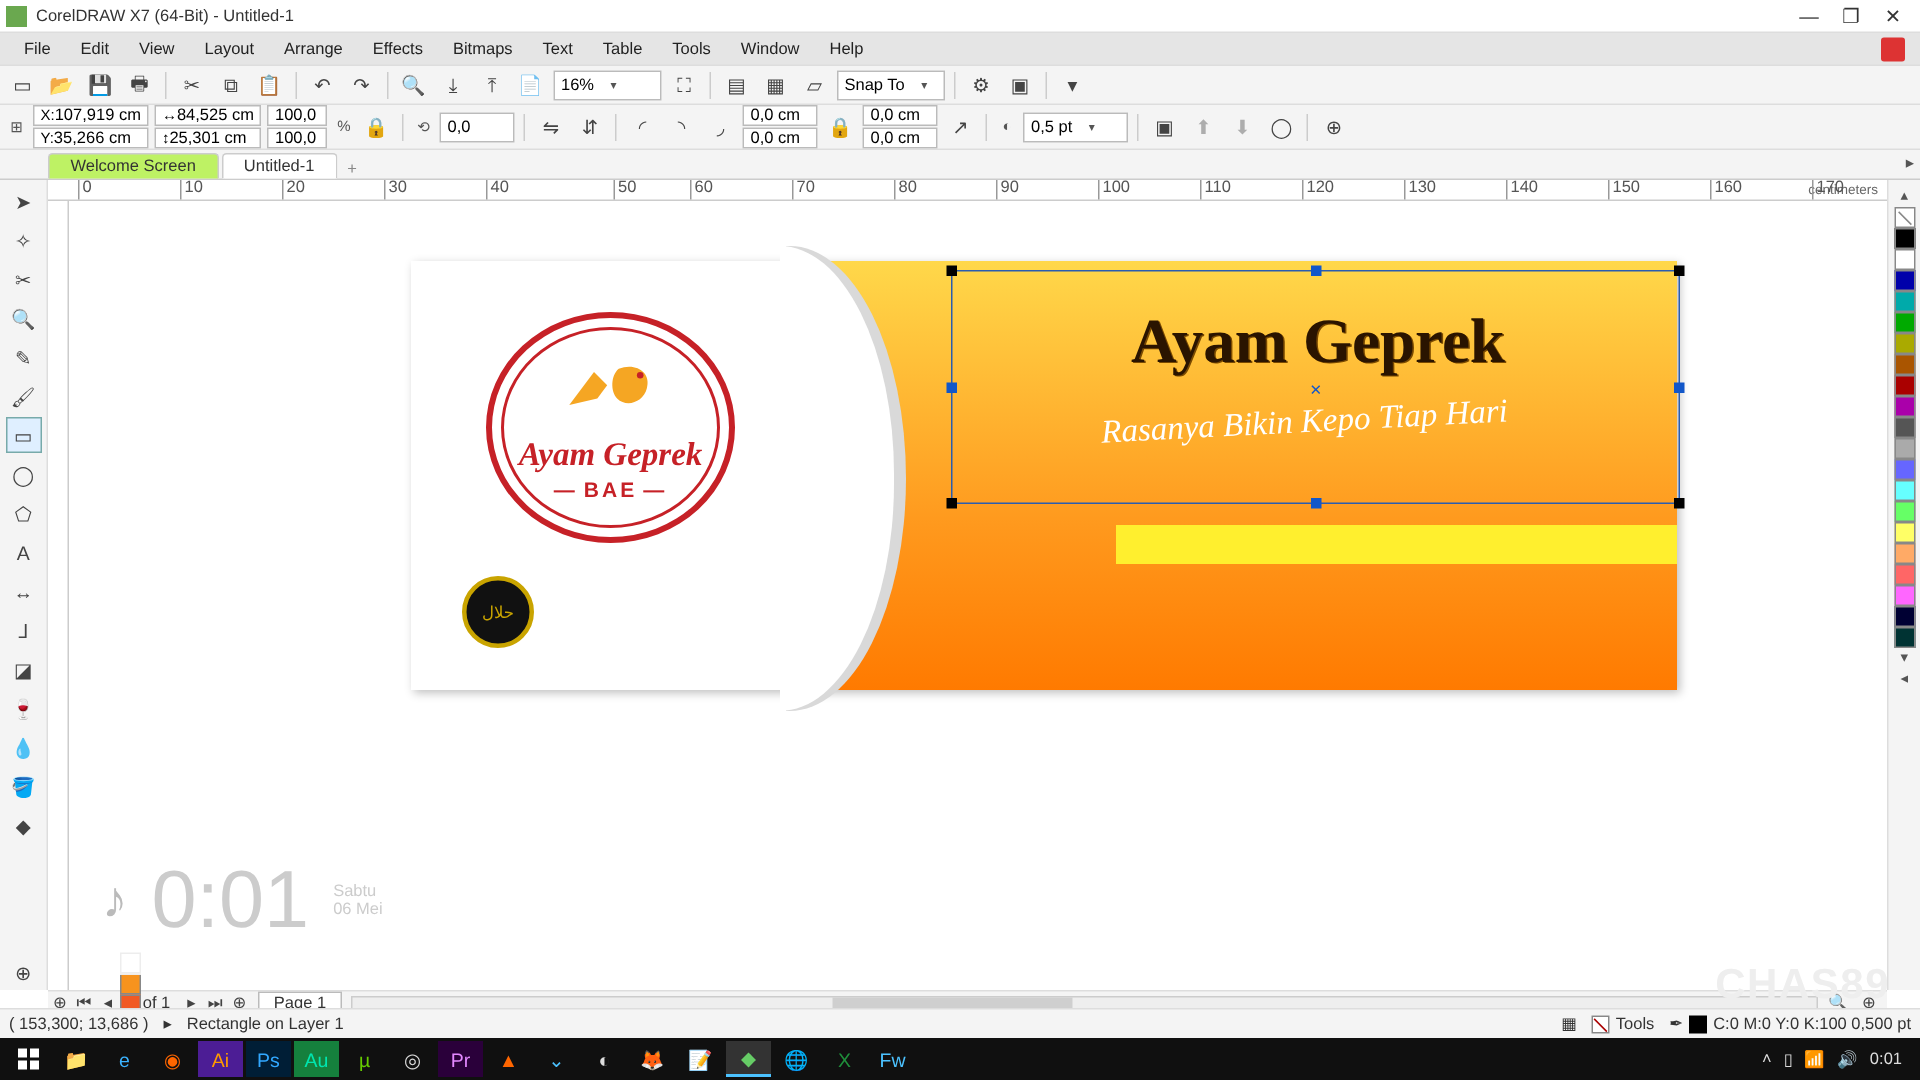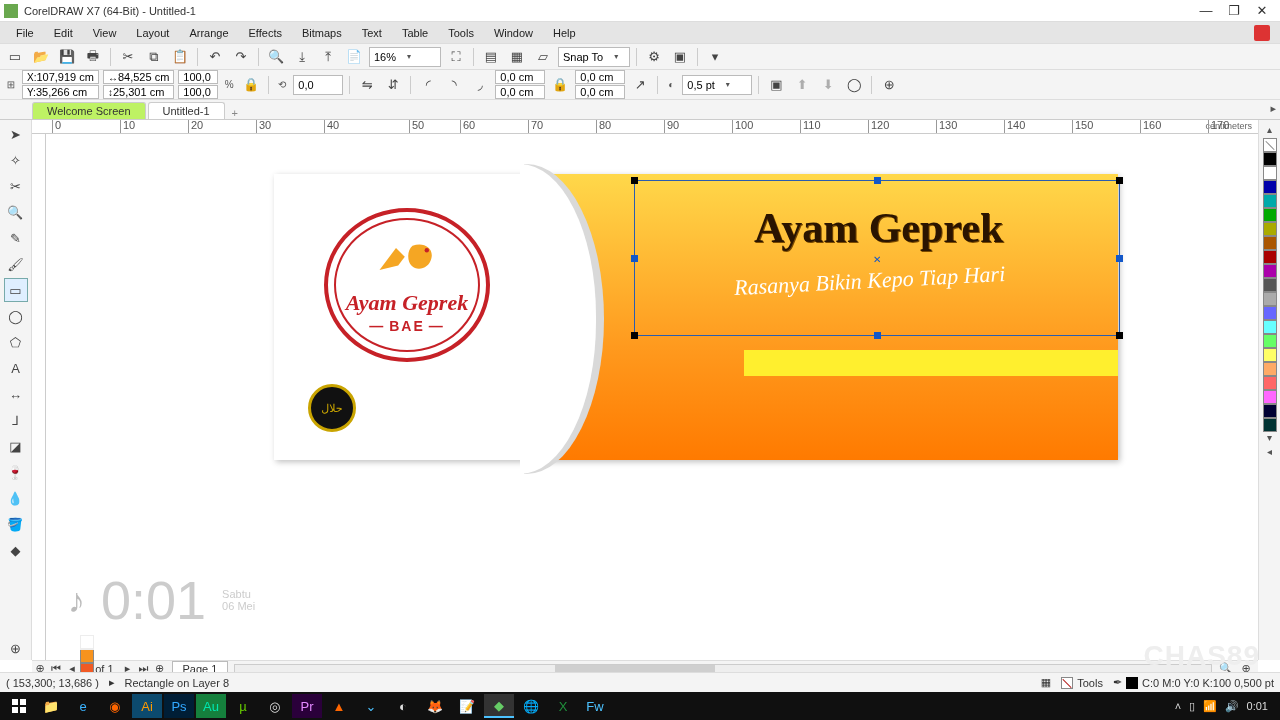--- a/index.html
+++ b/index.html
@@ -405,21 +405,21 @@
       <div class="sw" style="background: rgb(251, 176, 59);"></div>
       <div class="sw" style="background: rgb(247, 224, 23);"></div>
       <div class="sw" style="background: rgb(237, 28, 36);"></div>
       <div class="sw" style="background: rgb(0, 0, 0);"></div>
     </div>
 </div>
 
 <div class="statbar" style="bottom:28px; position:absolute; left:0; right:0;">
   <div class="seg">( 153,300; 13,686 )</div>
   <div class="seg">▸</div>
-  <div class="seg">Rectangle on Layer 8</div>
+  <div class="seg">Rectangle on Layer 1</div>
   <div class="fill"></div>
   <div class="seg">▦</div>
   <div class="seg">
       <span class="sw none"></span>
       <span>Tools</span>
     </div>
   <div class="seg">
       <span>✒</span>
       <span style="width:12px;height:12px;background:#000;display:inline-block;"></span>
       <span>C:0 M:0 Y:0 K:100  0,500 pt</span>
@@ -441,21 +441,21 @@
       <svg viewBox="0 0 16 16">
         <rect x="1" y="1" width="6" height="6" fill="#fff"></rect>
         <rect x="9" y="1" width="6" height="6" fill="#fff"></rect>
         <rect x="1" y="9" width="6" height="6" fill="#fff"></rect>
         <rect x="9" y="9" width="6" height="6" fill="#fff"></rect>
       </svg>
     </div>
   <div class="tb">📁</div>
   <div class="tb" style="color:#3bb3ff;">e</div>
   <div class="tb" style="color:#f60;">◉</div>
-  <div class="tb" style="background:#0c4a6e;color:#ff9a00;">Ai</div>
+  <div class="tb" style="background:#4c1d95;color:#ff9a00;">Ai</div>
   <div class="tb" style="background:#001e36;color:#31a8ff;">Ps</div>
   <div class="tb" style="background:#15803d;color:#00e6b0;">Au</div>
   <div class="tb" style="color:#6c0;">µ</div>
   <div class="tb">◎</div>
   <div class="tb" style="background:#2a003a;color:#e388ff;">Pr</div>
   <div class="tb" style="color:#f60;">▲</div>
   <div class="tb" style="color:#4cc2ff;">⌄</div>
   <div class="tb">◐</div>
   <div class="tb" style="color:#f60;">🦊</div>
   <div class="tb">📝</div>

